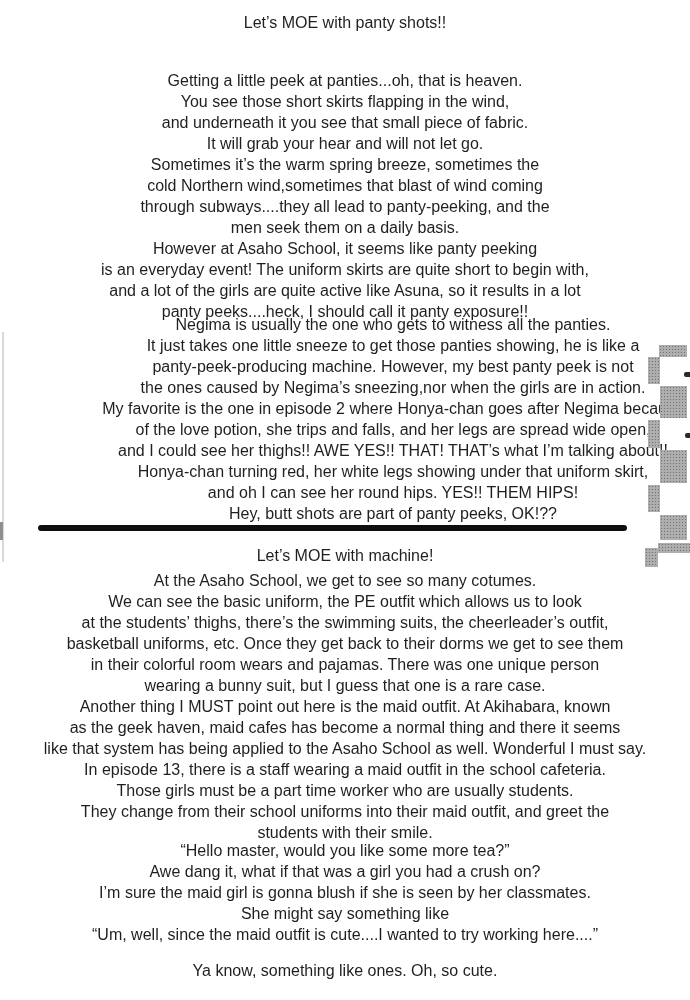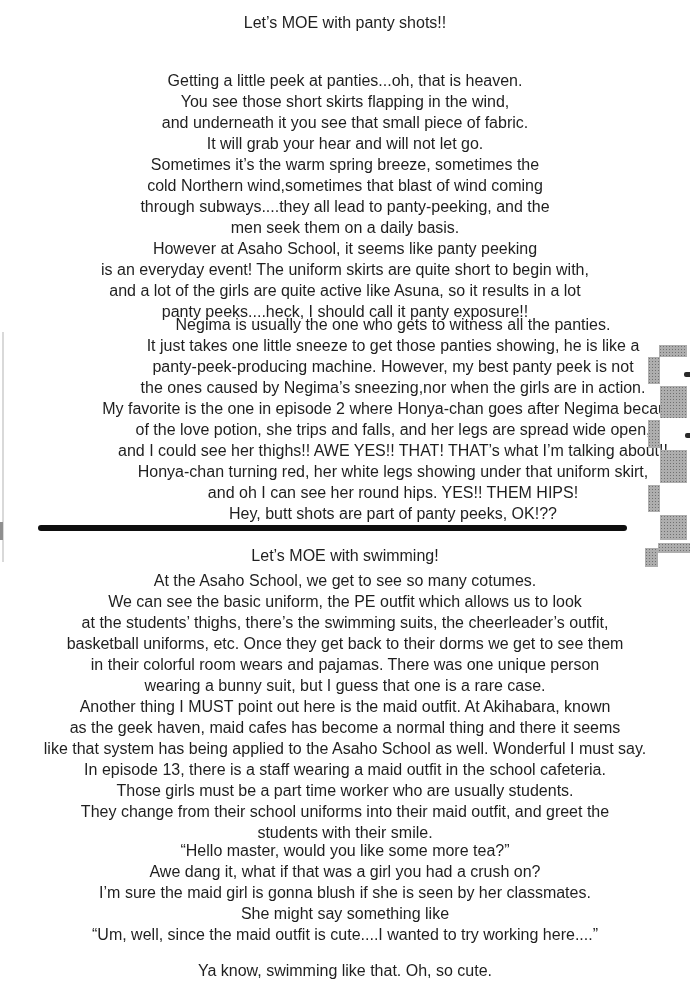--- a/index.html
+++ b/index.html
@@ -76,40 +76,40 @@
 the ones caused by Negima’s sneezing,nor when the girls are in action.
 My favorite is the one in episode 2  where Honya-chan goes after Negima because
 of the love potion, she trips and falls, and her legs are spread wide  open,
 and I could see her thighs!! AWE YES!! THAT! THAT’s what I’m talking about!!
 Honya-chan turning red, her white legs showing under that uniform skirt,
 and oh I can see her round hips. YES!! THEM HIPS!
 Hey, butt shots are part of panty peeks, OK!??</div>
 
   <div class="divider"></div>
 
-  <div class="title t2">Let’s MOE with swimming!</div>
+  <div class="title t2">Let’s MOE with machine!</div>
   <div class="para p3">At the Asaho School, we get to see so many cotumes.
 We can see the basic uniform, the PE outfit which allows us to look
 at the students’ thighs, there’s the swimming suits, the cheerleader’s outfit,
 basketball uniforms, etc. Once they get back to their dorms we get to see them
 in their colorful room wears and pajamas. There was one unique person
 wearing a bunny suit, but I guess that one is a rare case.
 Another thing I MUST point out here is the maid outfit. At Akihabara, known
 as the geek haven, maid cafes has become a normal thing and there it seems
 like that system has being applied to the Asaho School as well. Wonderful I must say.
 In episode 13, there is a staff wearing a maid outfit in the school cafeteria.
 Those girls must be a part time worker who are usually students.
 They change from their school uniforms into their maid outfit, and greet the
 students with their smile.</div>
   <div class="para p4">“Hello master, would you like some more tea?”
 Awe dang it, what if that was a girl you had a crush on?
 I’m sure the maid girl is gonna blush if she is seen by her classmates.
 She might say something like
 “Um, well, since the maid outfit is cute....I wanted to try working here....”</div>
-  <div class="para p5">Ya know, swimming like that. Oh, so cute.</div>
+  <div class="para p5">Ya know, something like ones. Oh, so cute.</div>
 
   <div class="edge-line"></div>
   <div class="edge-mark"></div>
   <div class="halftone hb1"></div>
   <div class="halftone hb2"></div>
   <div class="halftone hb3"></div>
   <div class="halftone hb4"></div>
   <div class="halftone hb5"></div>
   <div class="halftone hb6"></div>
   <div class="halftone hb7"></div>

